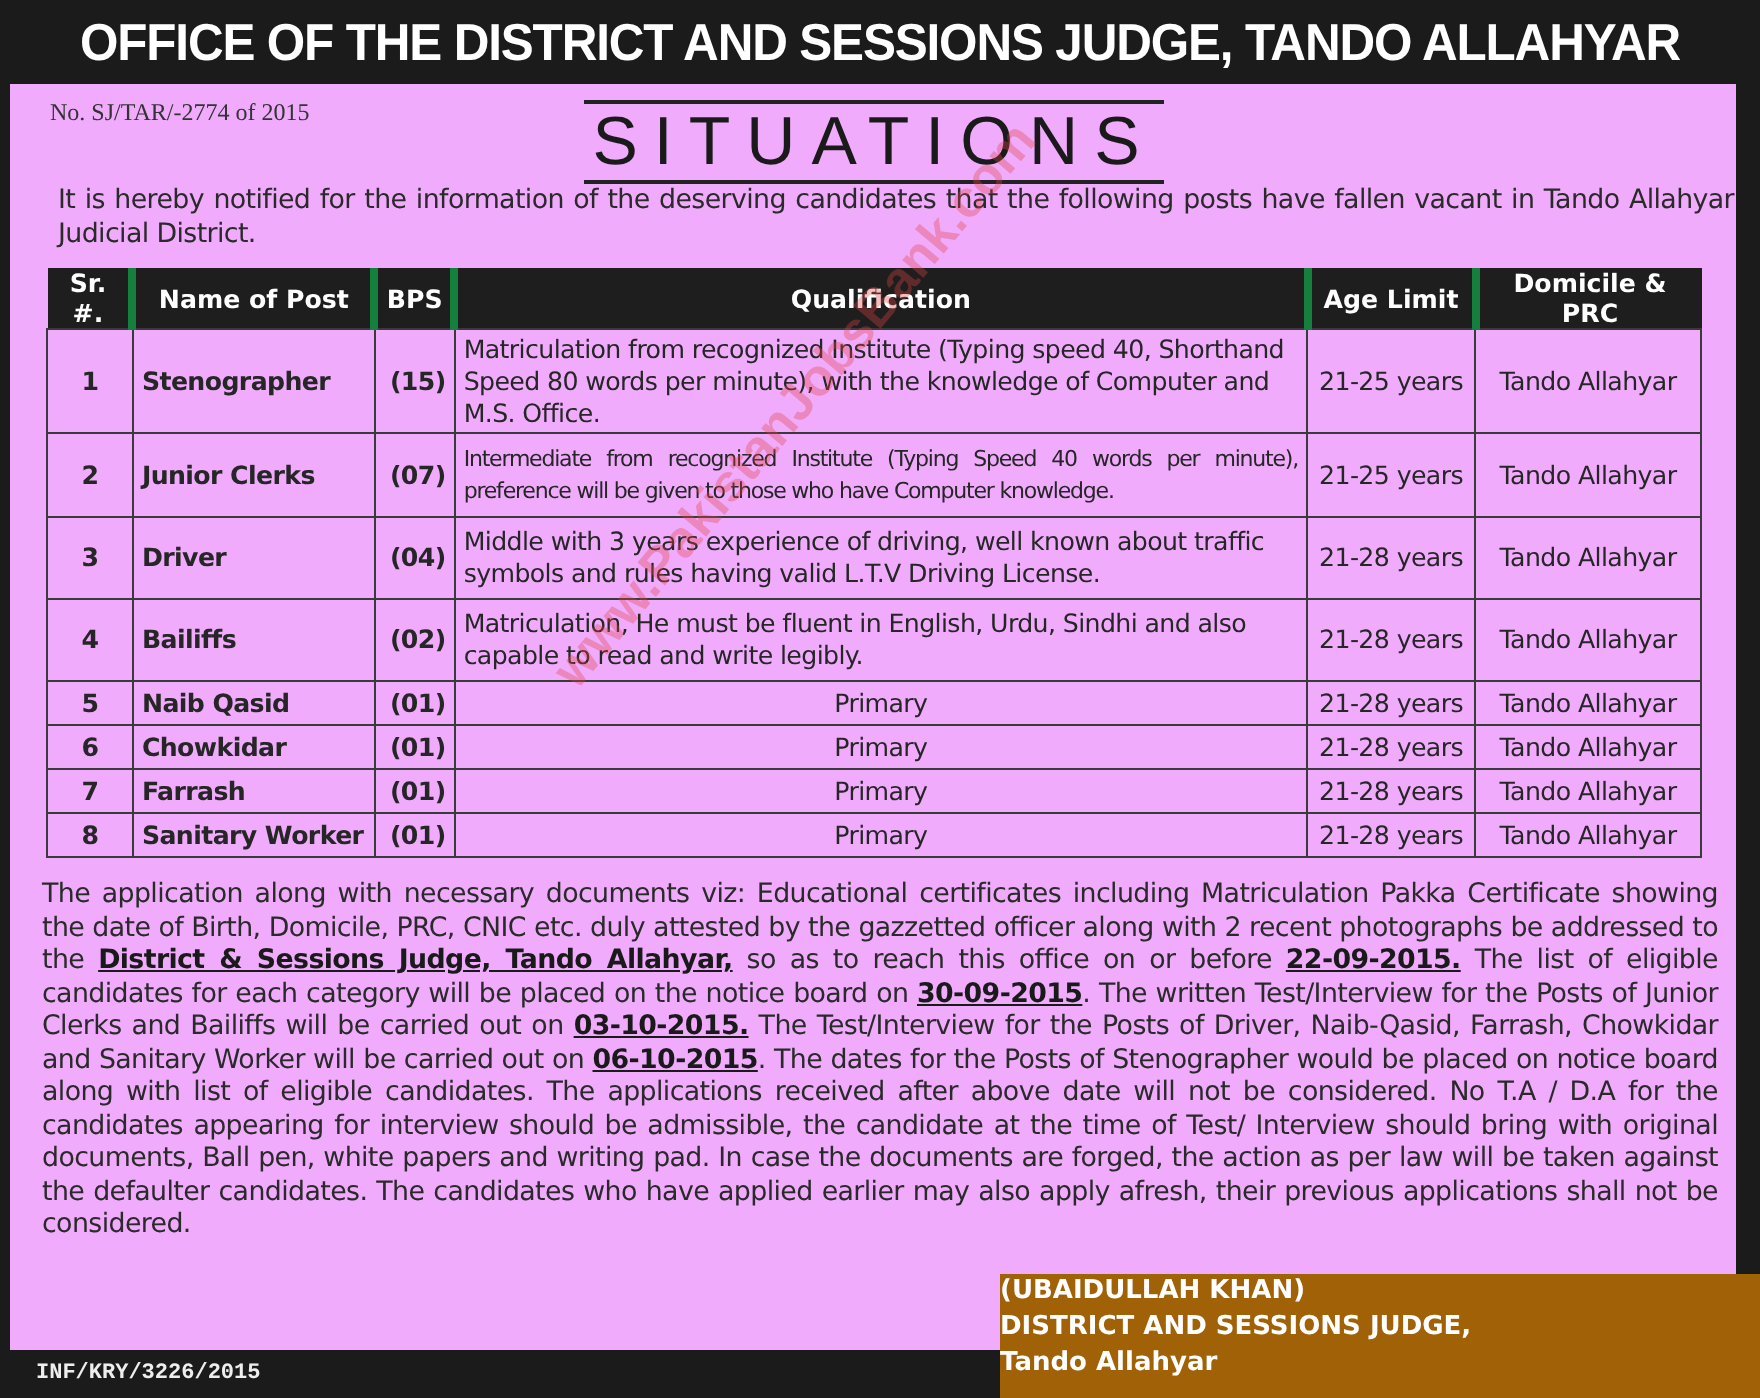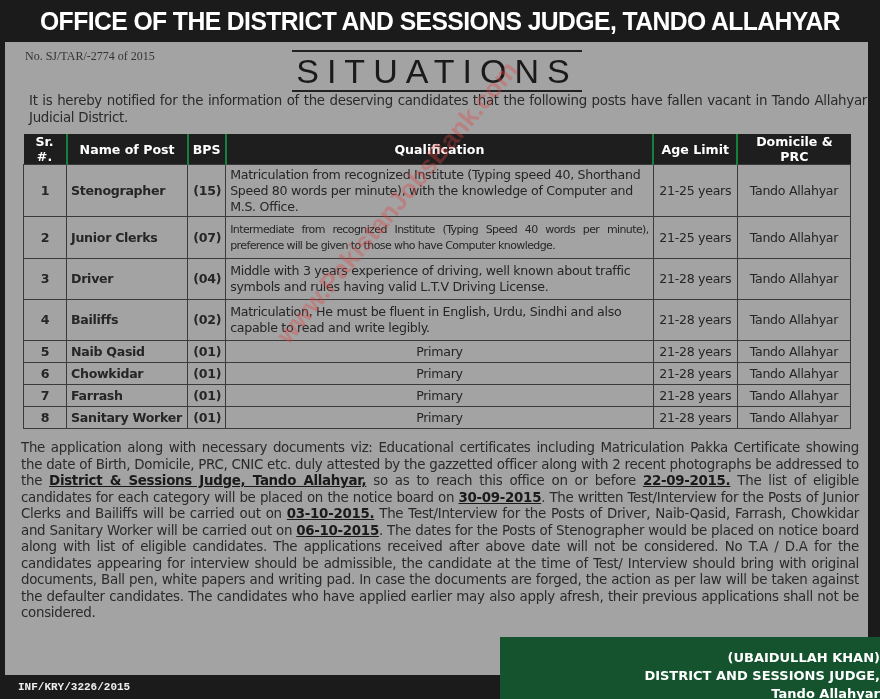--- a/index.html
+++ b/index.html
@@ -1,46 +1,46 @@
 <!DOCTYPE html>
 <html><head>
 <meta charset="utf-8">
 <style>
   html, body { margin:0; padding:0; }
   body { width:880px; height:699px; background:#1b1b1b; position:relative; overflow:hidden;
          font-family:"DejaVu Sans", "Liberation Sans", sans-serif; color:#222; }
   .top-title { position:absolute; left:0; top:0; width:880px; height:42px; text-align:center;
                color:#fff; font-family:"Liberation Sans", sans-serif; font-weight:bold;
                font-size:26px; line-height:42px; letter-spacing:-0.6px; transform:scaleX(0.95); }
-  .panel { position:absolute; left:5px; top:42px; width:863px; height:633px; background:#a3a3a3; }
+  .panel { position:absolute; left:5px; top:42px; width:863px; height:633px; background:#f0abfc; }
   .ref-no { position:absolute; left:20px; top:7px; font-family:"Liberation Serif", serif; font-size:12px; color:#333; }
   .heading-rule { position:absolute; left:287px; width:290px; height:2px; background:#222; }
   .heading { position:absolute; left:287px; top:11px; width:290px; text-align:center;
              font-family:"Liberation Sans", sans-serif; font-size:34px; letter-spacing:8px; color:#1a1a1a; line-height:36px; }
   .intro { position:absolute; left:24px; top:50px; width:838px; font-size:13.4px; line-height:17px;
            text-align:justify; color:#2a2a2a; font-family:"DejaVu Sans", sans-serif; letter-spacing:-0.3px; }
   table.posts { position:absolute; left:18px; top:92px; width:828px; border-collapse:collapse;
                 font-family:"DejaVu Sans", sans-serif; font-size:12.6px; color:#262626; }
   table.posts th { background:#1e1e1e; color:#fff; font-weight:bold; height:22px; padding:0 4px;
-                   border-right:2px solid #15803d; font-size:12.6px; }
+                   border-right:4px solid #15803d; font-size:12.6px; }
   table.posts td { border:1px solid #3a3a3a; padding:1px 4px; line-height:16px; letter-spacing:-0.3px; }
   td.c-sr { text-align:center; font-weight:bold; width:34px; }
   td.c-name { font-weight:bold; width:112px; }
   td.c-bps { text-align:right; font-weight:bold; width:28px; }
   td.c-qual { width:418px; }
   td.c-qual.center { text-align:center; }
   td.c-qual.tight { text-align:justify; font-size:11px; letter-spacing:-0.6px; }
   td.c-age { text-align:center; width:75px; white-space:nowrap; }
   td.c-dom { text-align:center; width:104px; white-space:nowrap; }
   .body-text { position:absolute; left:16px; top:398px; width:838px; font-size:13.4px; line-height:16.5px;
                text-align:justify; color:#2a2a2a; letter-spacing:-0.3px; }
   .body-text b { text-decoration:underline; color:#1a1a1a; }
   .closing { position:absolute; left:16px; top:613px; font-size:13.4px; color:#2a2a2a; letter-spacing:-0.3px; line-height:16.5px; }
-  .sig-block { position:absolute; left:500px; top:637px; width:380px; height:62px; background:#14532d;
-               color:#fff; text-align:right; font-weight:bold; font-size:13px; line-height:18px; padding-top:12px; box-sizing:border-box; }
+  .sig-block { position:absolute; left:500px; top:637px; width:380px; height:62px; background:#a16207;
+               color:#fff; text-align:left; font-weight:bold; font-size:13px; line-height:18px; padding-top:0; box-sizing:border-box; }
   .footer-ref { position:absolute; left:18px; top:681px; color:#eee; font-weight:bold; font-size:11px;font-family:Liberation Mono, monospace; }
   .watermark { position:absolute; left:270px; top:330px; transform:rotate(-50deg); transform-origin:left top;
                color:rgba(225,70,70,0.35); font-size:26px; font-weight:bold; white-space:nowrap; pointer-events:none;
                font-family:"Liberation Sans", sans-serif; }
 </style>
 </head>
 <body>
 
 <div class="top-title">OFFICE OF THE DISTRICT AND SESSIONS JUDGE, TANDO ALLAHYAR</div>
 

